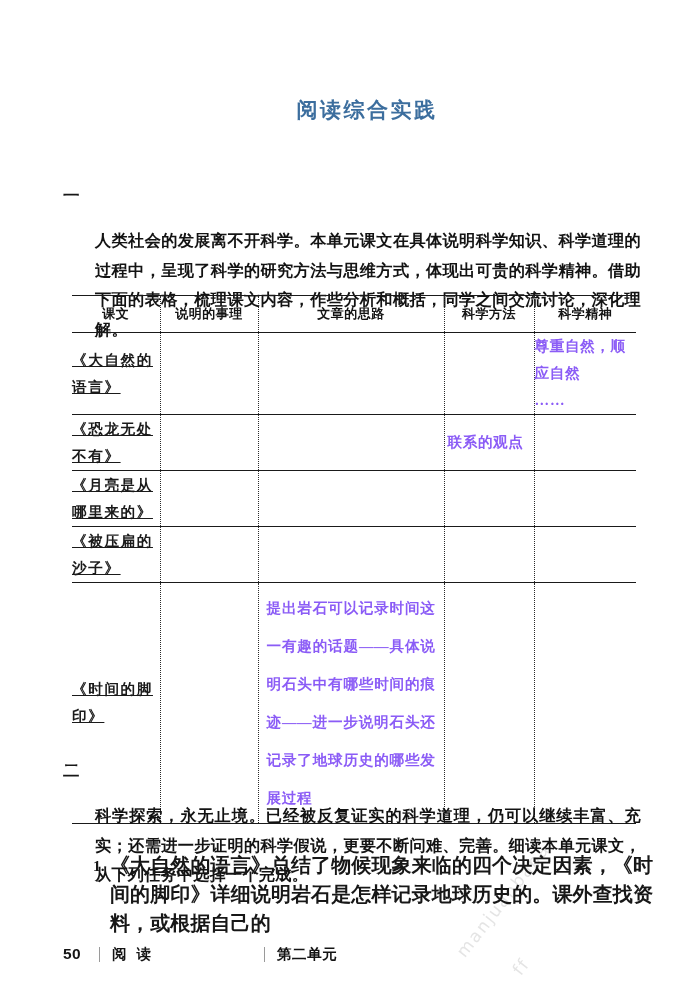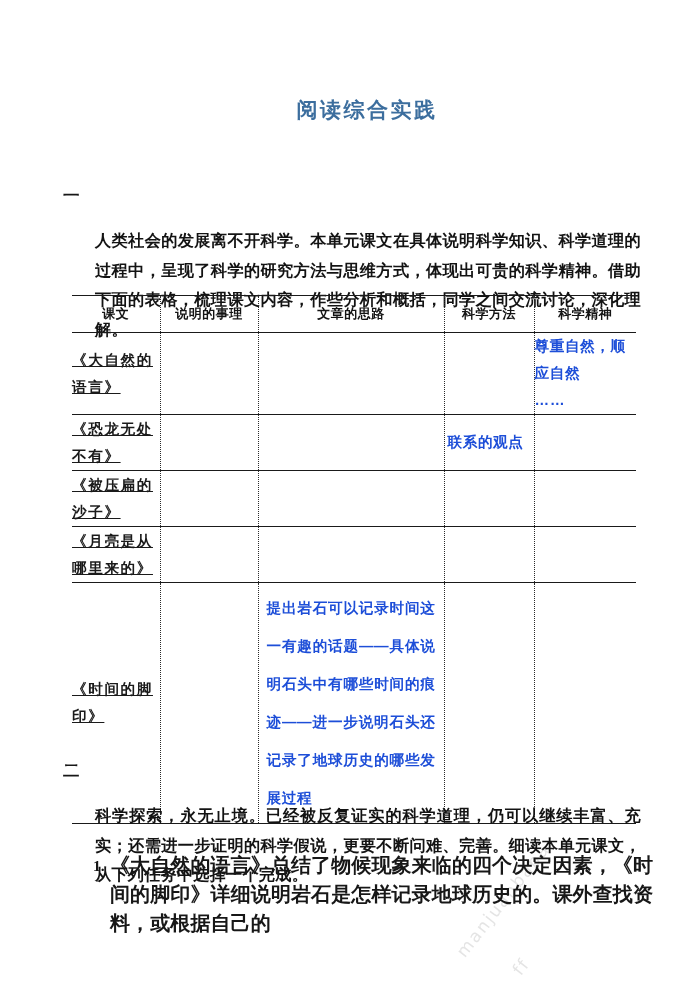--- a/index.html
+++ b/index.html
@@ -173,23 +173,23 @@
     font-weight: bold;
     color: #1a1a1a;
     padding: 5px 3px 5px 7px;
     text-align: left;
     text-decoration: underline;
   }
   .cell-body {
     font-size: 14.6px;
     line-height: 27px;
     letter-spacing: .6px;
-    font-family: Liberation Sans, sans-serif;
-    font-weight: bold;
-    color: #1d4ed8;
+    font-family: Liberation Serif, serif;
+    font-weight: bold;
+    color: #8b5cf6;
     padding: 6px 6px 6px 9px;
     text-align: left;
   }
   .cell-body.flow {
     line-height: 38px;
     padding: 6px 8px 6px 8px;
     text-align: justify;
     text-justify: inter-character;
   }
   .r-tall   { height: 80px; }
@@ -288,28 +288,28 @@
           </td>
         </tr>
         <tr class="r-normal">
           <td class="cell-title">《恐龙无处不有》</td>
           <td class="cell-body"></td>
           <td class="cell-body"></td>
           <td class="cell-body" style="padding-left:3px;">联系的观点</td>
           <td class="cell-body"></td>
         </tr>
         <tr class="r-normal">
+          <td class="cell-title">《月亮是从哪里来的》</td>
+          <td class="cell-body"></td>
+          <td class="cell-body"></td>
+          <td class="cell-body"></td>
+          <td class="cell-body"></td>
+        </tr>
+        <tr class="r-normal">
           <td class="cell-title">《被压扁的沙子》</td>
-          <td class="cell-body"></td>
-          <td class="cell-body"></td>
-          <td class="cell-body"></td>
-          <td class="cell-body"></td>
-        </tr>
-        <tr class="r-normal">
-          <td class="cell-title">《月亮是从哪里来的》</td>
           <td class="cell-body"></td>
           <td class="cell-body"></td>
           <td class="cell-body"></td>
           <td class="cell-body"></td>
         </tr>
         <tr class="r-long">
           <td class="cell-title">《时间的脚印》</td>
           <td class="cell-body"></td>
           <td class="cell-body flow" style="vertical-align:top;">提出岩石可以记录时间这一有趣的话题——具体说明石头中有哪些时间的痕迹——进一步说明石头还记录了地球历史的哪些发展过程</td>
           <td class="cell-body"></td>
@@ -322,14 +322,21 @@
   <div class="block" id="block-two">
     <div class="marker">二</div>
     <div class="btext">科学探索，永无止境。已经被反复证实的科学道理，仍可以继续丰富、充实；还需进一步证明的科学假说，更要不断问难、完善。细读本单元课文，从下列任务中选择一个完成。</div>
   </div>
 
   <div id="sub-item-1">
     <div class="sub-marker">1.</div>
     <div class="sub-text">《大自然的语言》总结了物候现象来临的四个决定因素，《时间的脚印》详细说明岩石是怎样记录地球历史的。课外查找资料，或根据自己的</div>
   </div>
 
+  <div class="footer">
+    <div class="pnum">50</div>
+    <div class="rule"></div>
+    <div class="sec-label">阅 读</div>
+    <div class="rule2"></div>
+    <div class="unit-label">第二单元</div>
+  </div>
 
 </div>
 
 </body></html>

